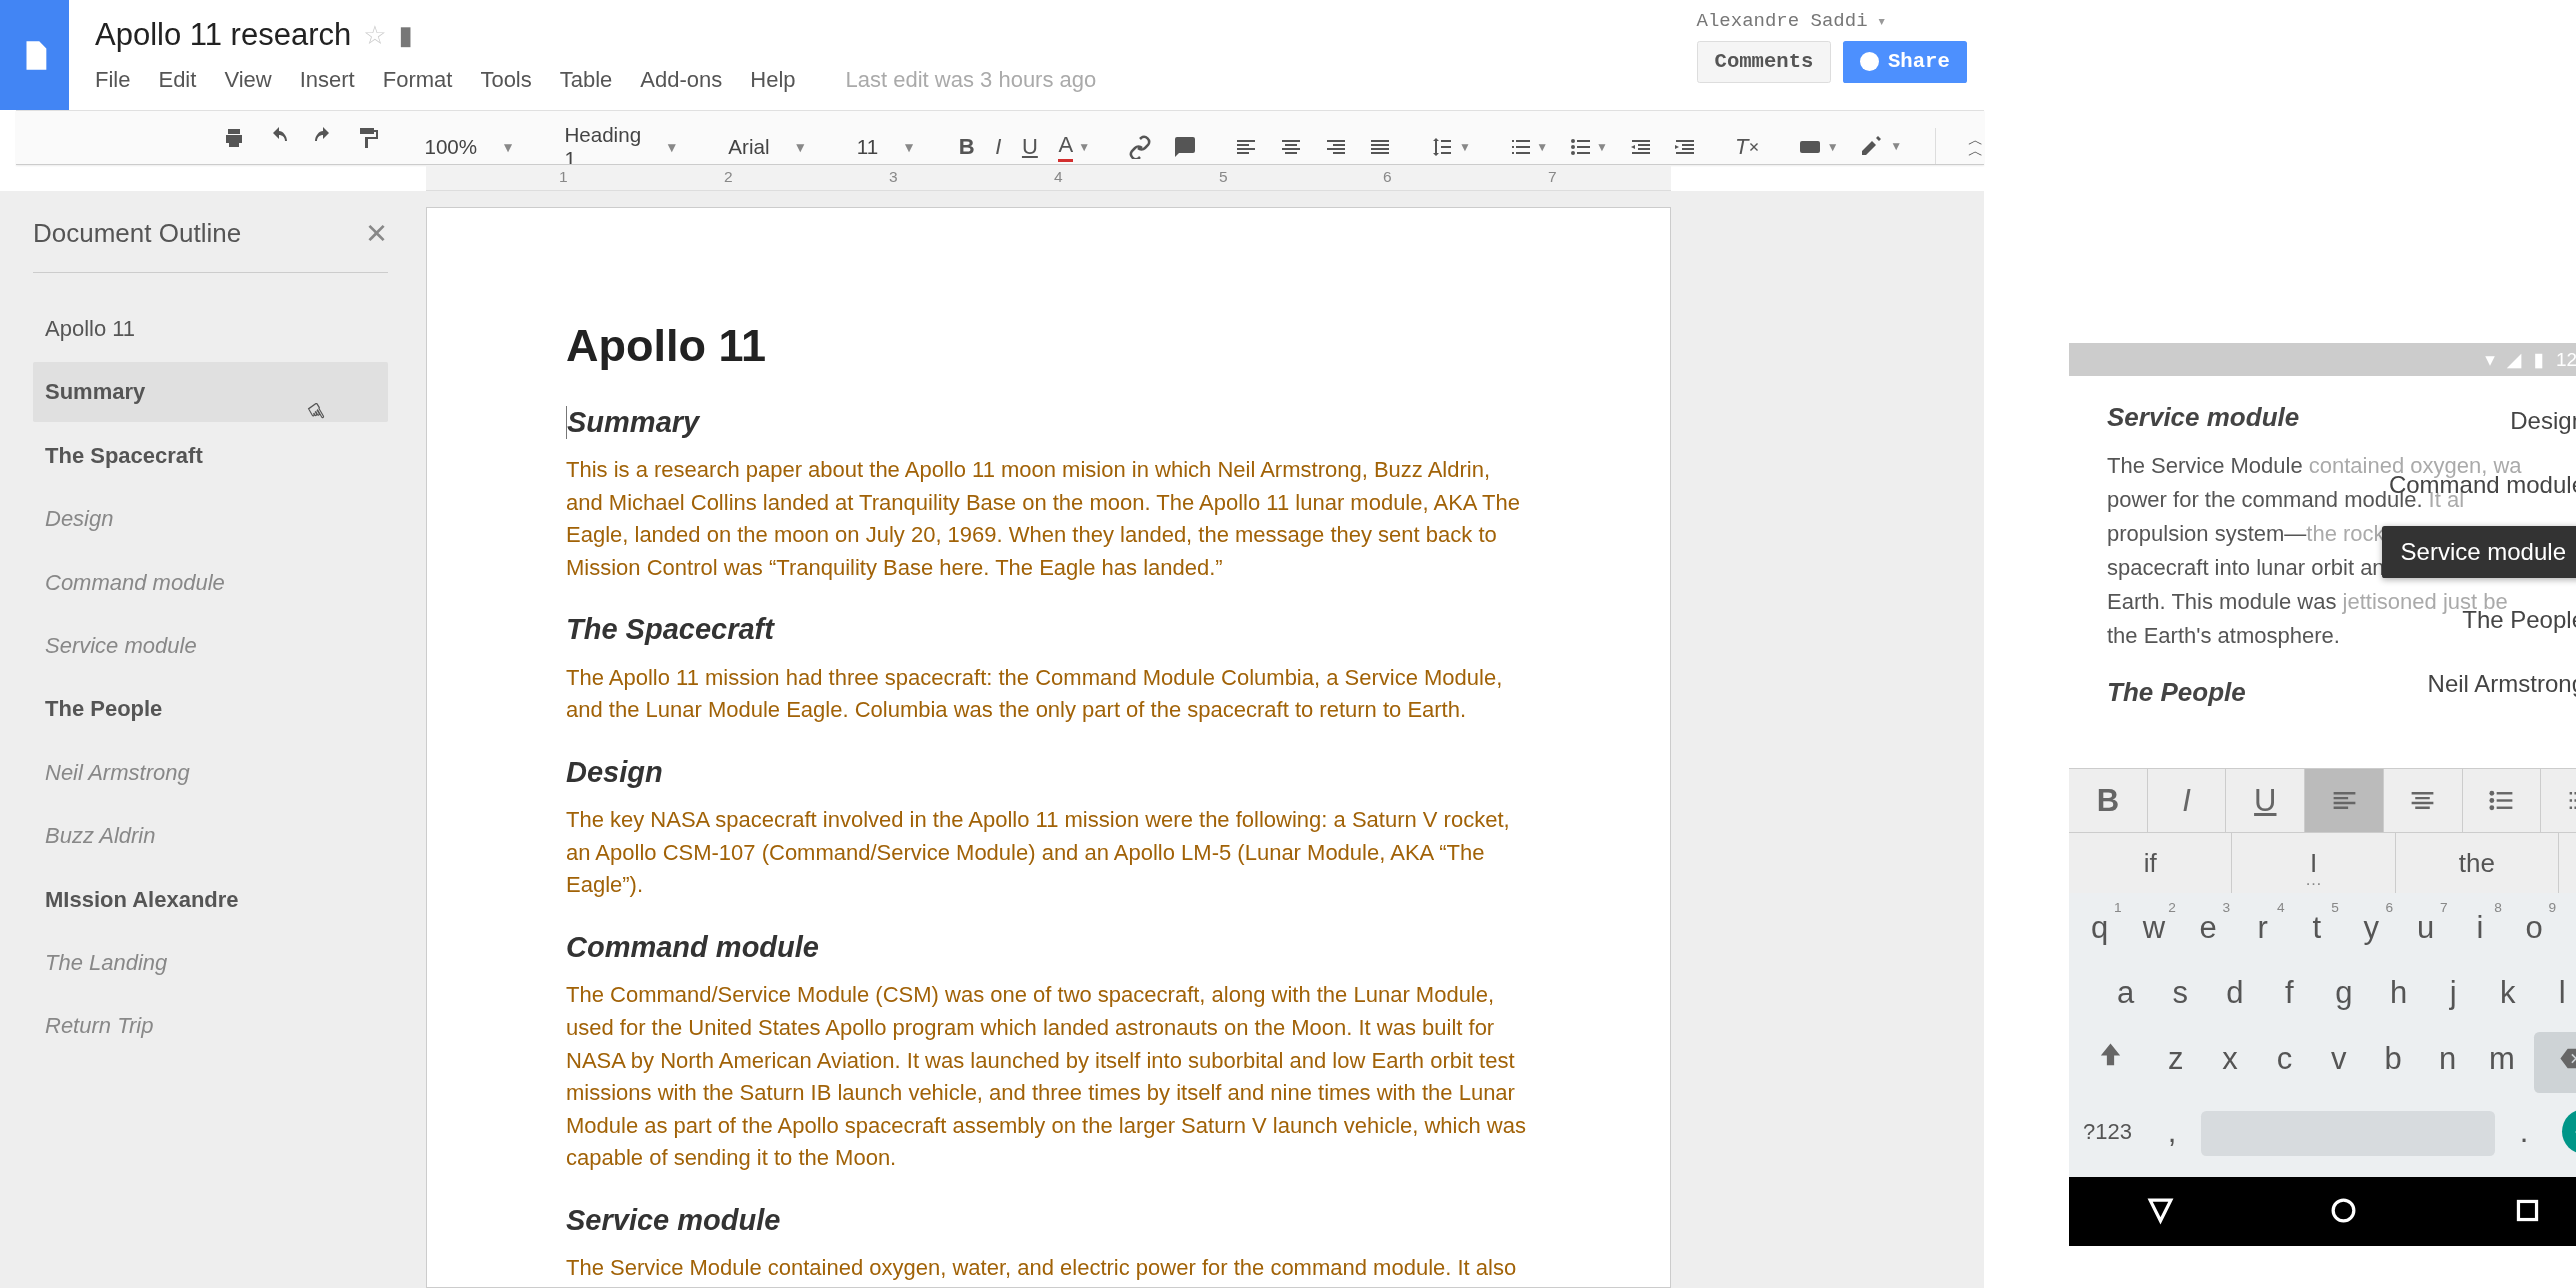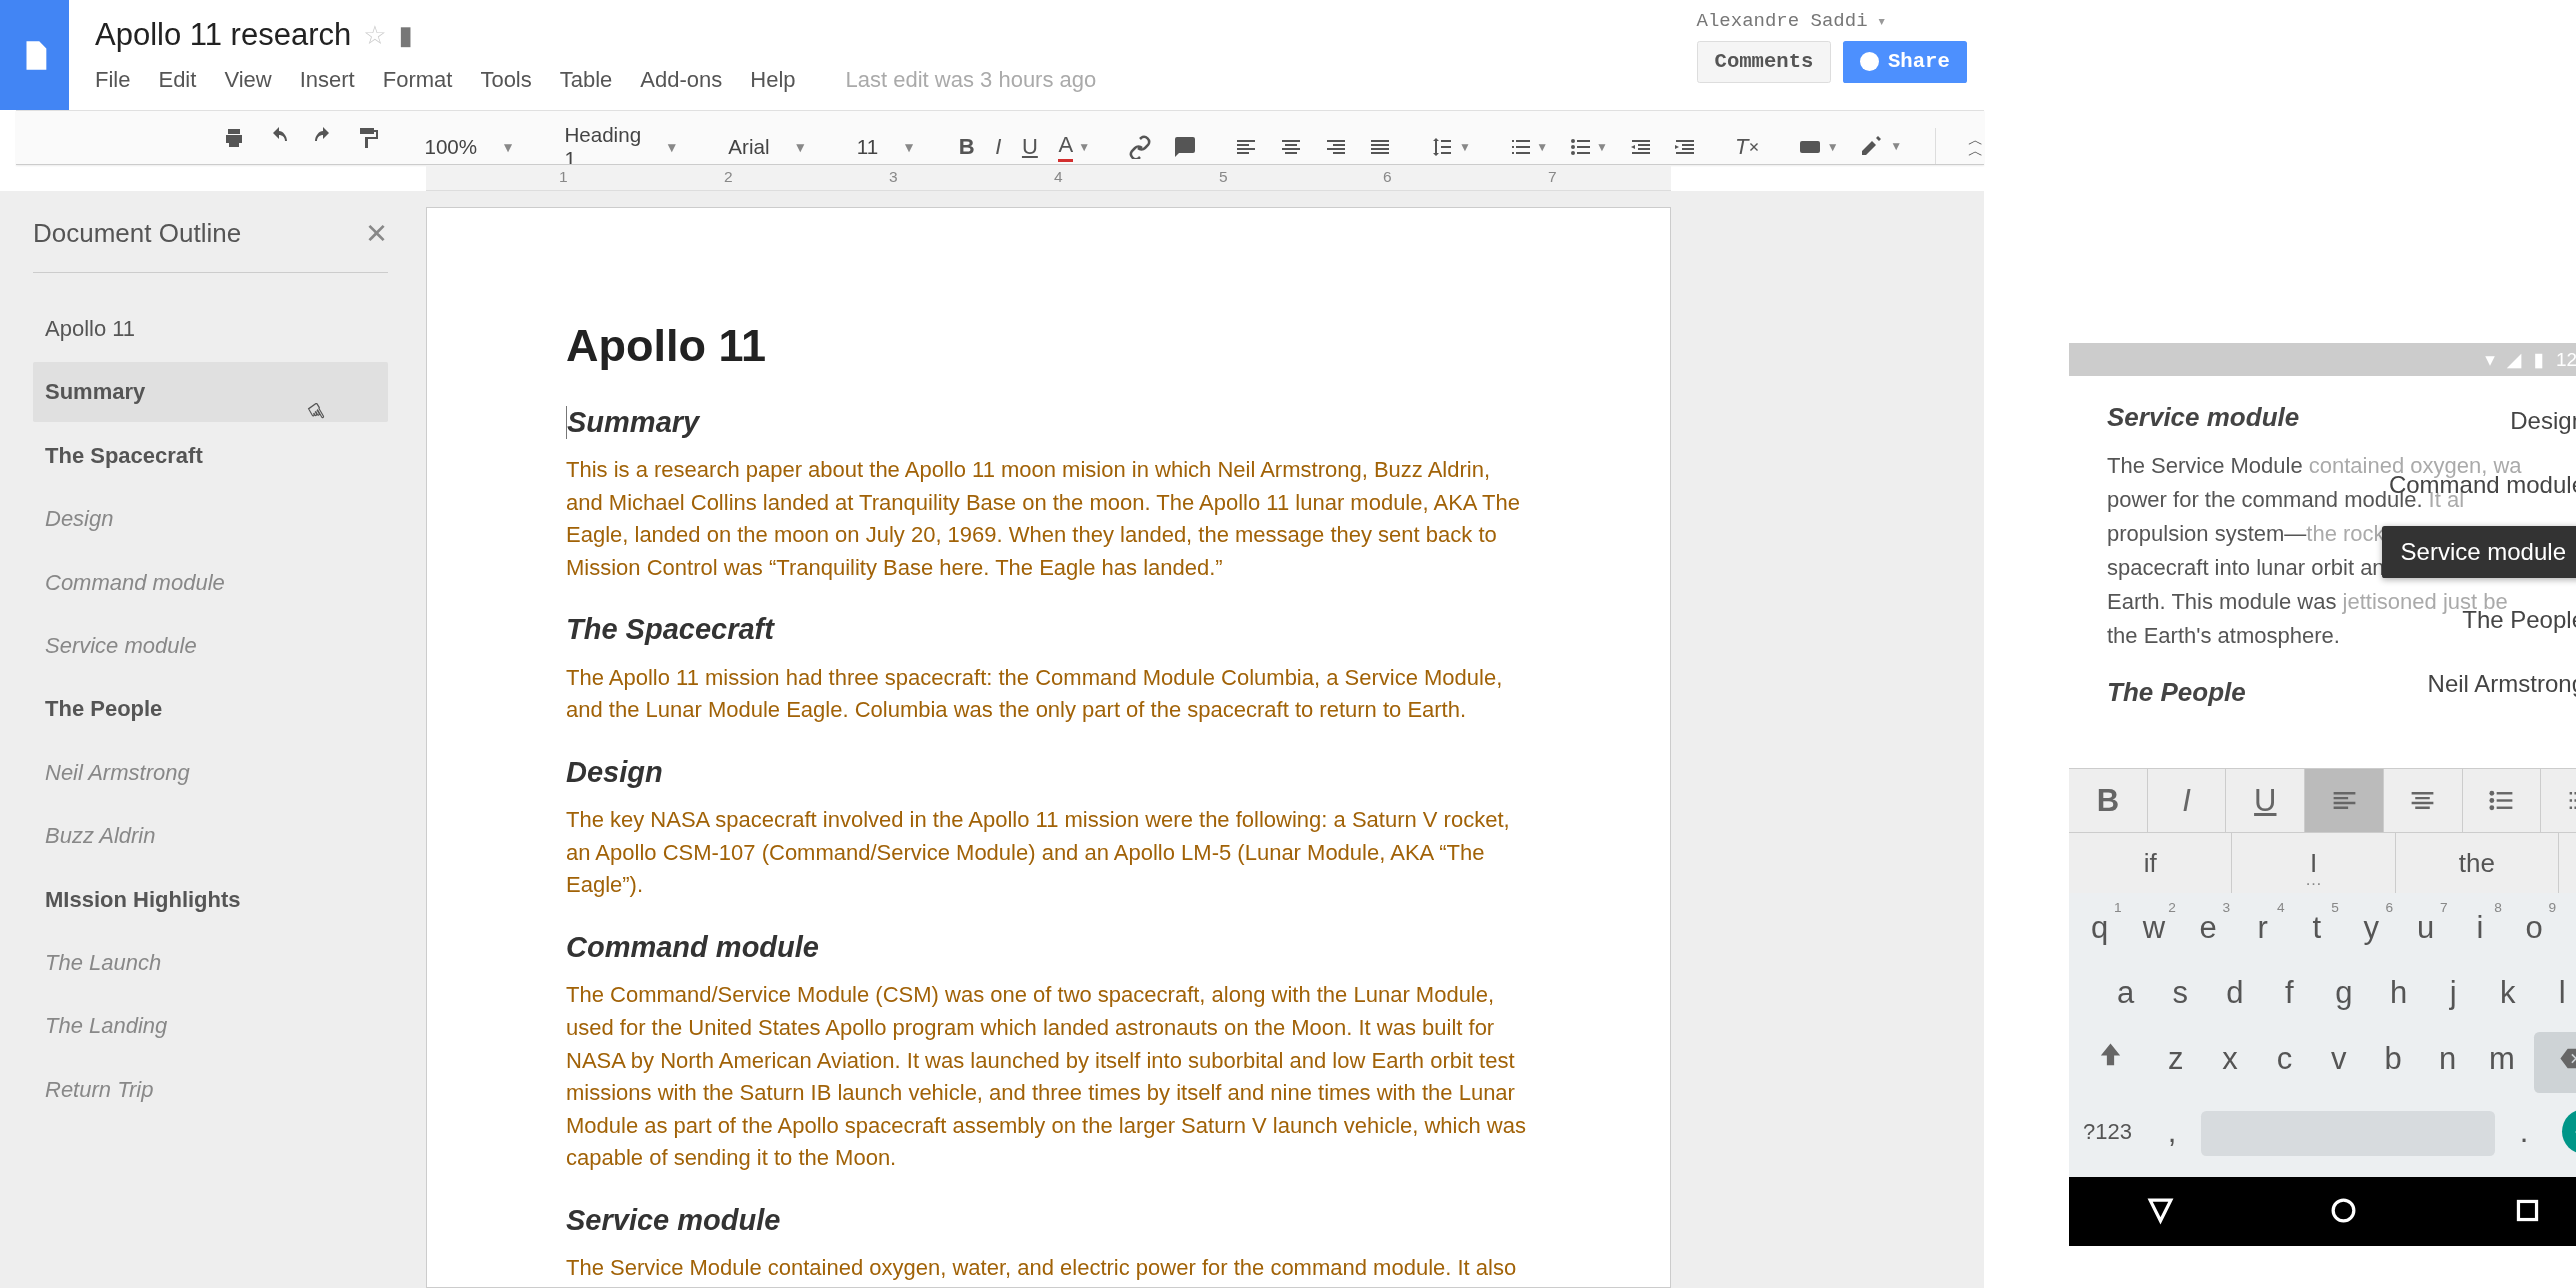--- a/index.html
+++ b/index.html
@@ -312,22 +312,21 @@
       <div class="outline-list" id="outline-list">
           <div class="outline-item h1">Apollo 11</div>
           <div class="outline-item h2 active">Summary<span class="cursor-hand" style="transform: rotate(-30deg);">☟</span></div>
           <div class="outline-item h2">The Spacecraft</div>
           <div class="outline-item h3">Design</div>
           <div class="outline-item h3">Command module</div>
           <div class="outline-item h3">Service module</div>
           <div class="outline-item h2">The People</div>
           <div class="outline-item h3">Neil Armstrong</div>
           <div class="outline-item h3">Buzz Aldrin</div>
-          <div class="outline-item h2">MIssion Highlights</div>
-          <div class="outline-item h3">The Launch</div>
+          <div class="outline-item h2">MIssion Alexandre</div>
           <div class="outline-item h3">The Landing</div>
           <div class="outline-item h3">Return Trip</div>
         </div>
     </div>
     <div class="page-area">
       <div class="page" id="page">
           <h1>Apollo 11</h1>
           <h2 class="first-h2">Summary</h2>
           <p>This is a research paper about the Apollo 11 moon mision in which Neil Armstrong, Buzz Aldrin, and Michael Collins landed at Tranquility Base on the moon. The Apollo 11 lunar module, AKA The Eagle, landed on the moon on July 20, 1969. When they landed, the message they sent back to Mission Control was “Tranquility Base here. The Eagle has landed.”</p>
           <h2>The Spacecraft</h2>

